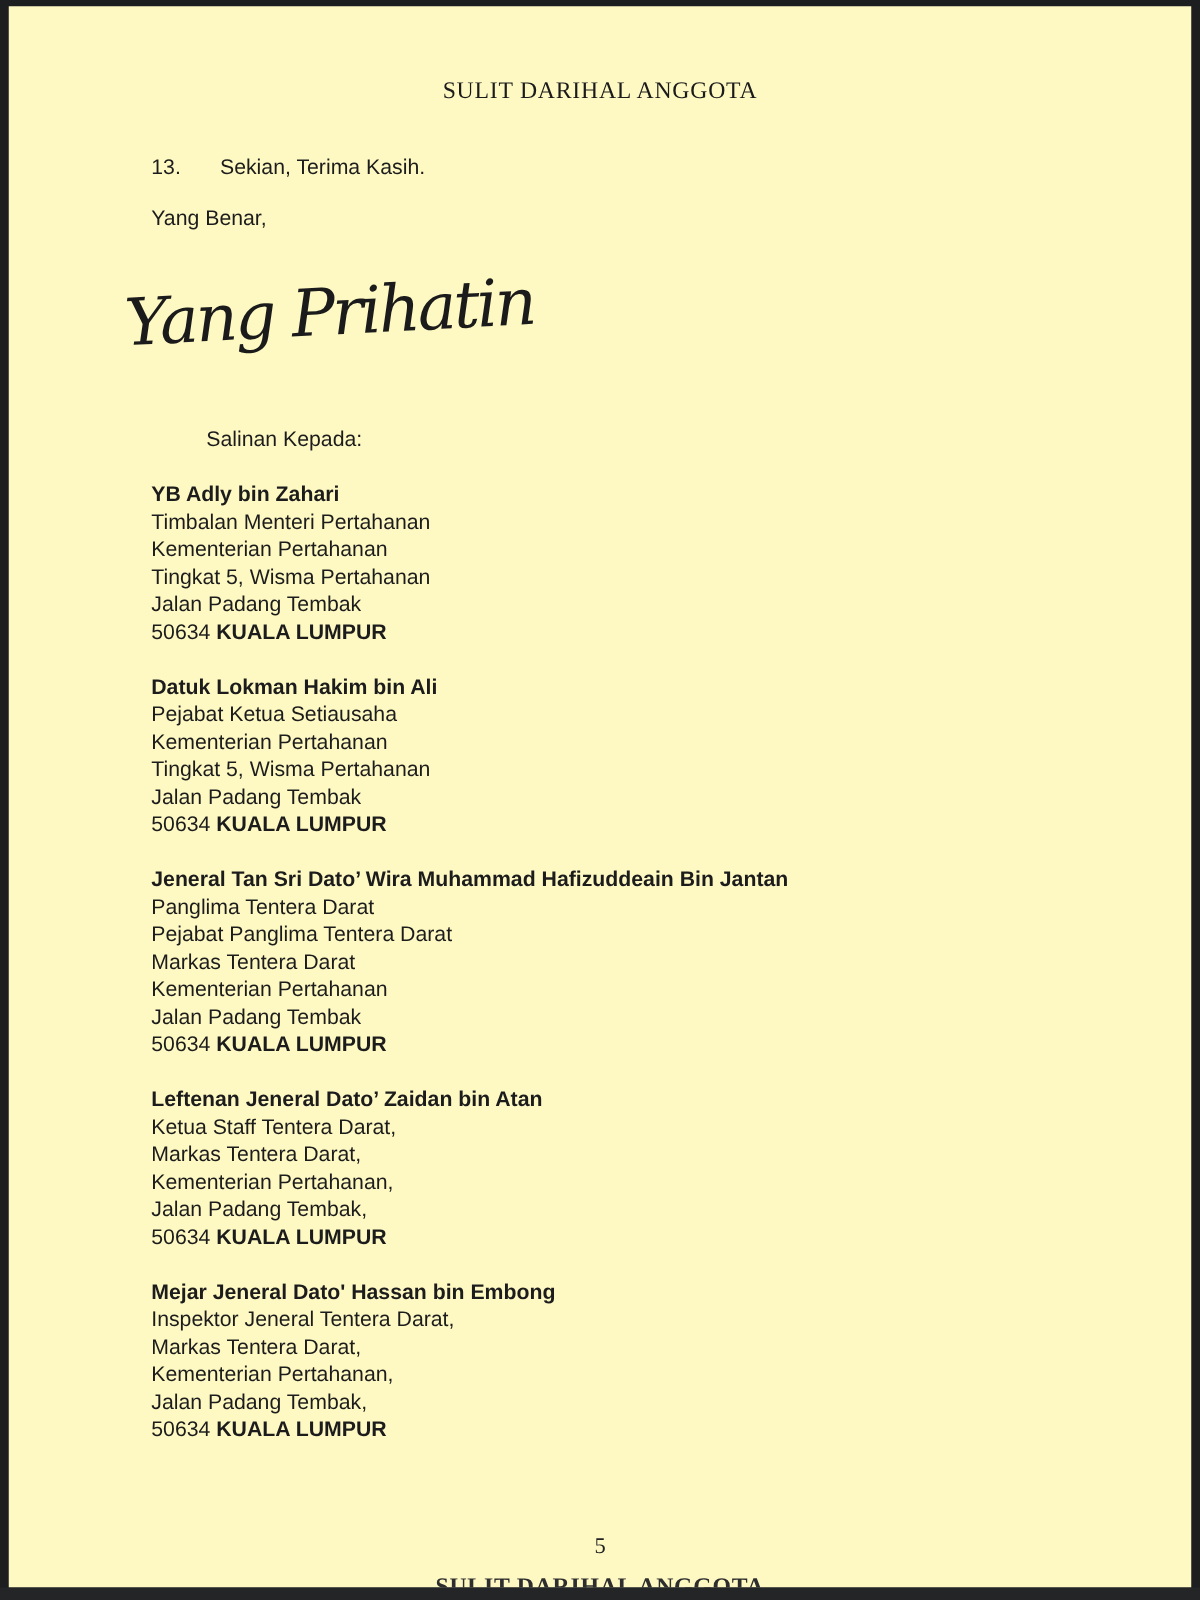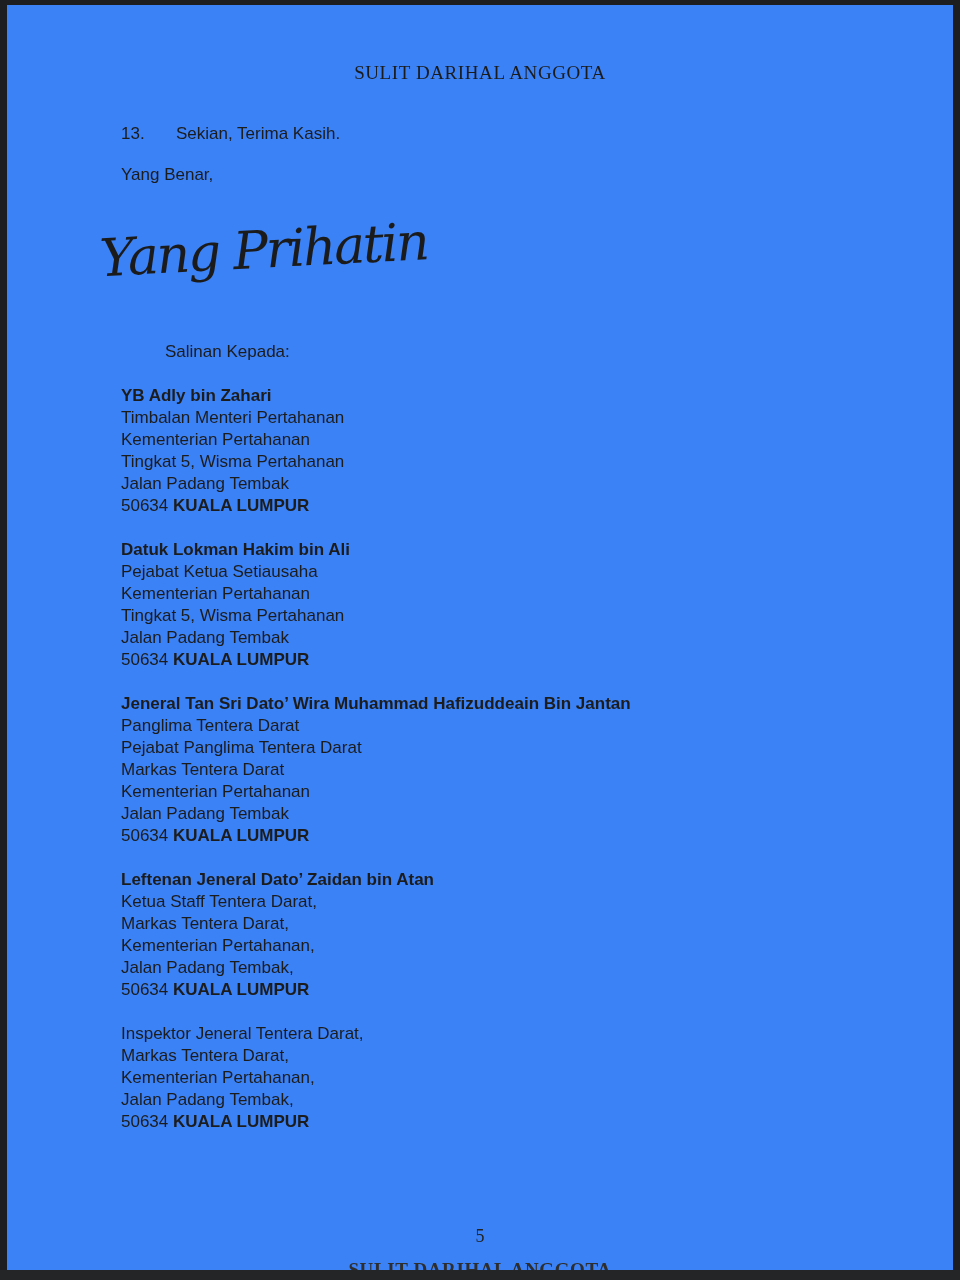--- a/index.html
+++ b/index.html
@@ -6,21 +6,21 @@
   body{
     width:960px;height:1280px;
     background:#1c1e20;
     position:relative;
     overflow:hidden;
     font-family:"Liberation Sans",sans-serif;
   }
   .page{
     position:absolute;left:7px;top:5px;
     width:946px;height:1265px;
-    background:#3b82f6;
+    background:#fef9c3;
     overflow:hidden;
     color:#1c1c1c;
   }
   .header-marking{
     position:absolute;top:57px;left:0;width:100%;
     text-align:center;
     font-family:"Liberation Serif",serif;
     font-size:19px;letter-spacing:0.6px;
     color:#1b1b1b;
   }
@@ -118,20 +118,21 @@
   <div class="recipient">
     <div class="r-name">Leftenan Jeneral Dato’ Zaidan bin Atan</div>
     <div class="r-line">Ketua Staff Tentera Darat,</div>
           <div class="r-line">Markas Tentera Darat,</div>
           <div class="r-line">Kementerian Pertahanan,</div>
           <div class="r-line">Jalan Padang Tembak,</div>
           <div class="r-last"><span class="r-postcode">50634</span> <span class="r-city b">KUALA LUMPUR</span></div>
   </div>
 
   <div class="recipient">
+    <div class="r-name">Mejar Jeneral Dato' Hassan bin Embong</div>
     <div class="r-line">Inspektor Jeneral Tentera Darat,</div>
           <div class="r-line">Markas Tentera Darat,</div>
           <div class="r-line">Kementerian Pertahanan,</div>
           <div class="r-line">Jalan Padang Tembak,</div>
           <div class="r-last"><span class="r-postcode">50634</span> <span class="r-city b">KUALA LUMPUR</span></div>
   </div>
 </div>
 
   </div>
 

